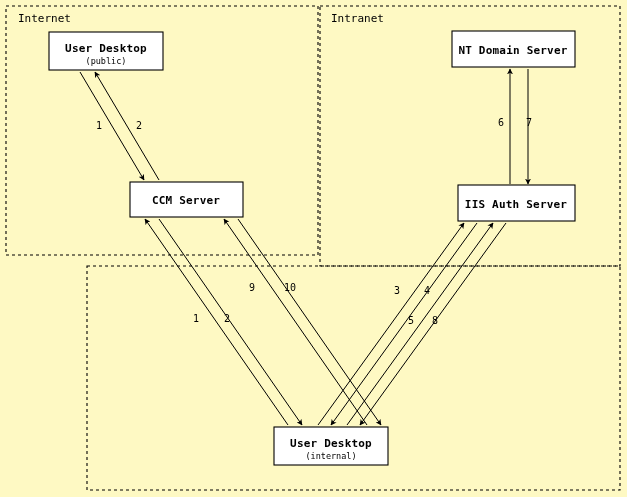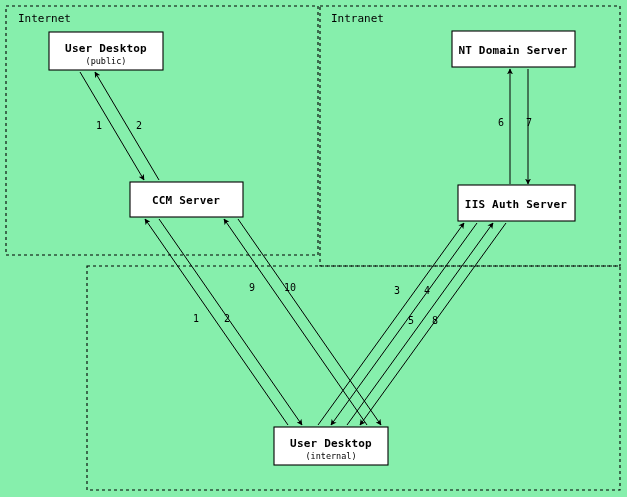--- a/index.html
+++ b/index.html
@@ -1,21 +1,21 @@
 <!DOCTYPE html>
 <html><head>
 <meta charset="utf-8">
 <style>
   html,body{margin:0;padding:0;background:#ffffff;}
   body{
     width:627px;height:497px;
     font-family:"DejaVu Sans Mono","Liberation Mono",monospace;
     overflow:hidden;
   }
-  #diagram-root{position:relative;width:627px;height:497px;background:#86efac;}
+  #diagram-root{position:relative;width:627px;height:497px;background:#fef9c3;}
   svg.canvas{position:absolute;top:0;left:0;width:627px;height:497px;}
   text{font-family:"DejaVu Sans Mono","Liberation Mono",monospace;fill:#000;}
   .zone-label{font-size:11px;}
   .node-title{font-size:11px;font-weight:bold;letter-spacing:0.2px;}
   .node-sub{font-size:8.5px;}
   .edge-label{font-size:10px;}
   .node-box{fill:#ffffff;stroke:#000000;stroke-width:1.1;}
   .zone-box{fill:none;stroke:#000000;stroke-width:1.1;stroke-dasharray:3,3;}
   .edge-line{stroke:#000000;stroke-width:1;fill:none;}
 </style>

